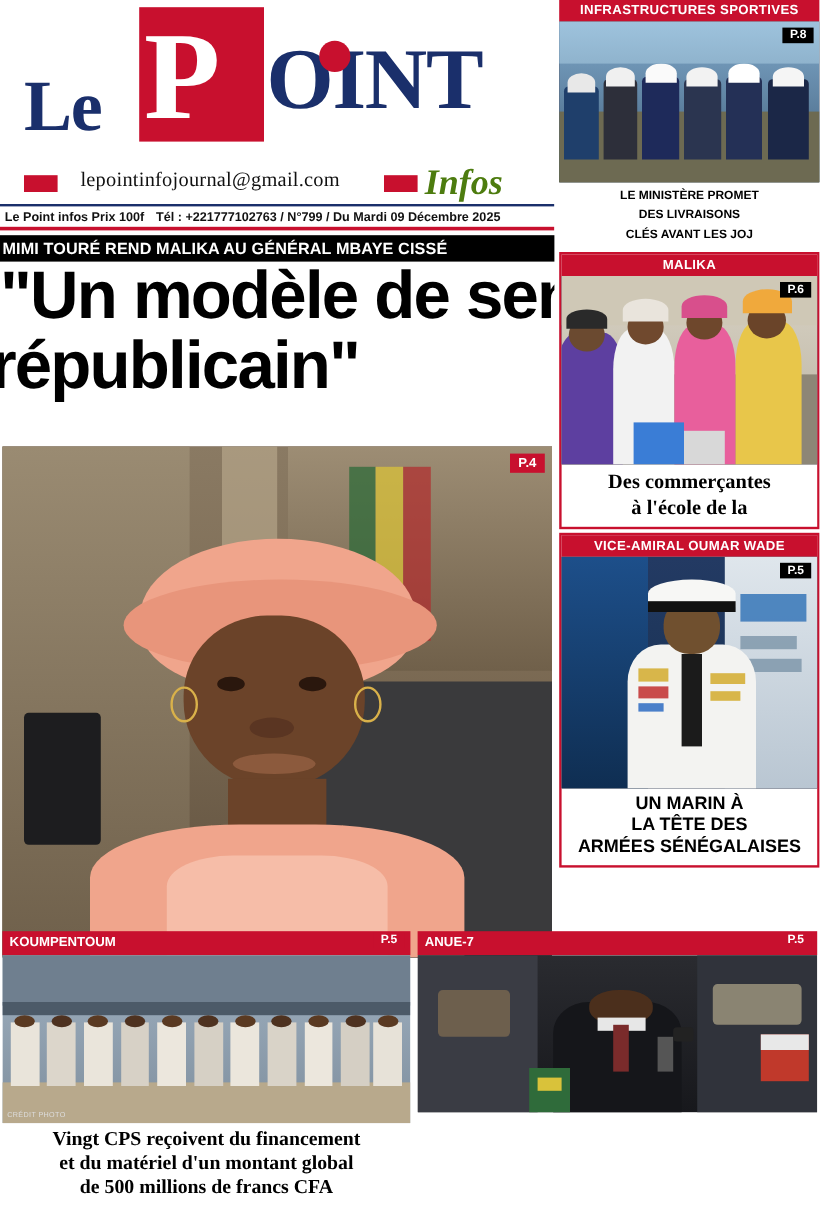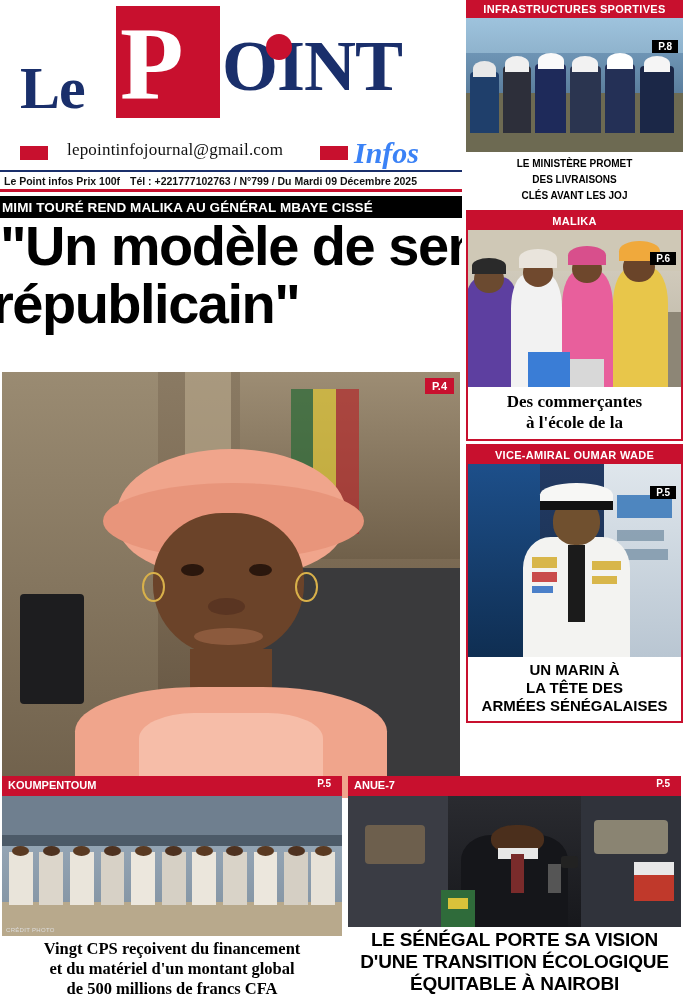--- a/index.html
+++ b/index.html
@@ -54,21 +54,21 @@
   .sq1 { left: 6px; top: 8px; }
   .sq2 { left: 306px; top: 8px; }
   .email-text {
     position: absolute; left: 37px; top: 2px;
     font-family: "Liberation Serif", serif;
     font-size: 17px; color: #111; letter-spacing: .2px; margin-left: 16px;
   }
   .infos-word {
     position: absolute; left: 340px; top: -2px;
     font-family: "Liberation Serif", serif;
-    font-style: italic; font-weight: bold; font-size: 30px; color: #3b82f6;
+    font-style: italic; font-weight: bold; font-size: 30px; color: #4d7c0f;
   }
   .info-bar {
     position: absolute; left: 0; top: 170px; width: 462px; height: 22px;
     background: #ffffff; border-top: 2px solid #1a2f6b;
     border-bottom: 3px solid #c8102e;
   }
   .info-left {
     position: absolute; left: 4px; top: 3px;
     font-size: 10.5px; font-weight: bold; color: #111;
   }
@@ -113,21 +113,21 @@
   .right-col { position: absolute; left: 466px; top: 0; width: 217px; }
 
   .rbox { position: relative; width: 217px; background: #fff; }
   .rlabel {
     position: relative; width: 100%; background: #c8102e; color: #fff;
     font-size: 11px; font-weight: bold; text-align: center;
     padding: 3px 0 3px 0; letter-spacing: .3px;
   }
   .rphoto { position: relative; width: 100%; overflow: hidden; background: #334; }
   .ptag {
-    position: absolute; right: 5px; top: 22px;
+    position: absolute; right: 5px; top: 5px;
     background: #c8102e; color: #fff; font-size: 10px; font-weight: bold;
     padding: 1px 6px; z-index: 6;
   }
   .ptag.dark { background: #000; }
   .rcap {
     text-align: center; font-weight: bold; color: #000;
     padding: 4px 4px 6px 4px; line-height: 17px;
   }
   .rcap.c1 { font-size: 10px; line-height: 16px; }
   .rcap.c2 { font-family: "Liberation Serif", serif; font-size: 17px; line-height: 21px; }
@@ -377,21 +377,16 @@
           <div class="sh" style="left:34%;top:30%;width:32%;height:70%;background:#15161a;border-radius:28% 28% 0 0;"></div>
           <div class="sh" style="left:43%;top:22%;width:16%;height:22%;background:#4b2f1c;border-radius:46%;"></div>
           <div class="sh" style="left:45%;top:40%;width:12%;height:8%;background:#e7e7e7;"></div>
           <div class="sh" style="left:49%;top:44%;width:4%;height:30%;background:#7a2b2b;"></div>
           <div class="sh" style="left:28%;top:72%;width:10%;height:28%;background:#2f6b3a;"></div>
           <div class="sh" style="left:30%;top:78%;width:6%;height:8%;background:#d9c23a;"></div>
           <div class="sh" style="left:60%;top:52%;width:4%;height:22%;background:#555;"></div>
           <div class="sh" style="left:64%;top:46%;width:5%;height:9%;background:#222;border-radius:3px;"></div>
         </div>
       </div>
-      <div class="bcap right">
-        <div>LE SÉNÉGAL PORTE SA VISION</div>
-        <div>D'UNE TRANSITION ÉCOLOGIQUE</div>
-        <div>ÉQUITABLE À NAIROBI</div>
-      </div>
     </div>
   </div>
 
 </div>
 
 </body></html>

